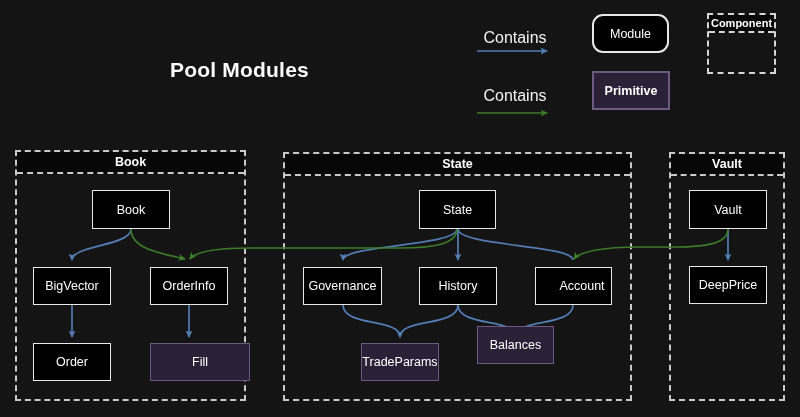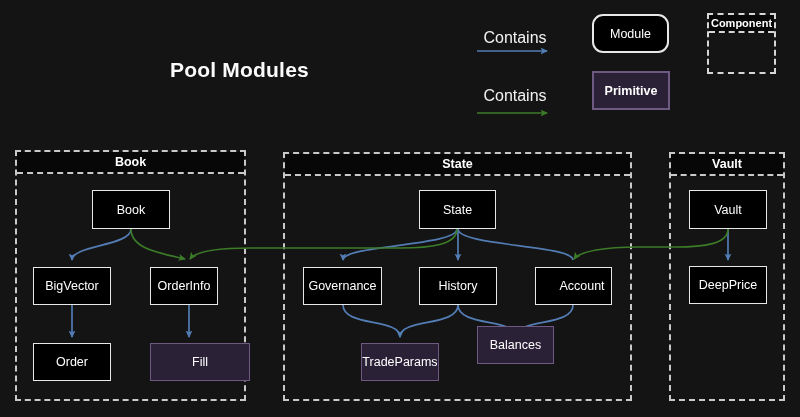--- a/index.html
+++ b/index.html
@@ -104,21 +104,21 @@
     <path class="edge-blue" d="M573,305 C573,327 516,318 516,337" marker-end="url(#ab)"></path>
     <path class="edge-blue" d="M728,229 L728,260" marker-end="url(#ab)"></path>
 
     <path class="edge-green" d="M131,229 C131,249 160,253 185,259" marker-end="url(#ag)"></path>
     <path class="edge-green" d="M457,229 C457,245 430,248 400,248 L250,248 C218,248 196,251 190,259" marker-end="url(#ag)"></path>
     <path class="edge-green" d="M728,229 C728,244 704,247 675,247 L638,247 C606,247 580,251 574,259" marker-end="url(#ag)"></path>
   </svg>
 
   <div class="abs node" style="left:92px;top:190px;width:78px;height:39px;">Book</div>
   <div class="abs node" style="left:33px;top:267px;width:78px;height:38px;">BigVector</div>
-  <div class="abs node" style="left:150px;top:267px;width:68px;height:38px;">OrderInfo</div>
+  <div class="abs node" style="left:150px;top:267px;width:78px;height:38px;">OrderInfo</div>
   <div class="abs node" style="left:33px;top:343px;width:78px;height:38px;">Order</div>
   <div class="abs node primitive" style="left:150px;top:343px;width:100px;height:38px;">Fill</div>
 
   <div class="abs node" style="left:419px;top:190px;width:77px;height:39px;">State</div>
   <div class="abs node" style="left:303px;top:267px;width:79px;height:38px;">Governance</div>
   <div class="abs node" style="left:419px;top:267px;width:78px;height:38px;">History</div>
   <div class="abs node" style="left:535px;top:267px;width:77px;height:38px;padding-left:17px;">Account</div>
   <div class="abs node primitive" style="left:361px;top:343px;width:78px;height:38px;">TradeParams</div>
   <div class="abs node primitive" style="left:477px;top:326px;width:77px;height:38px;">Balances</div>
 

